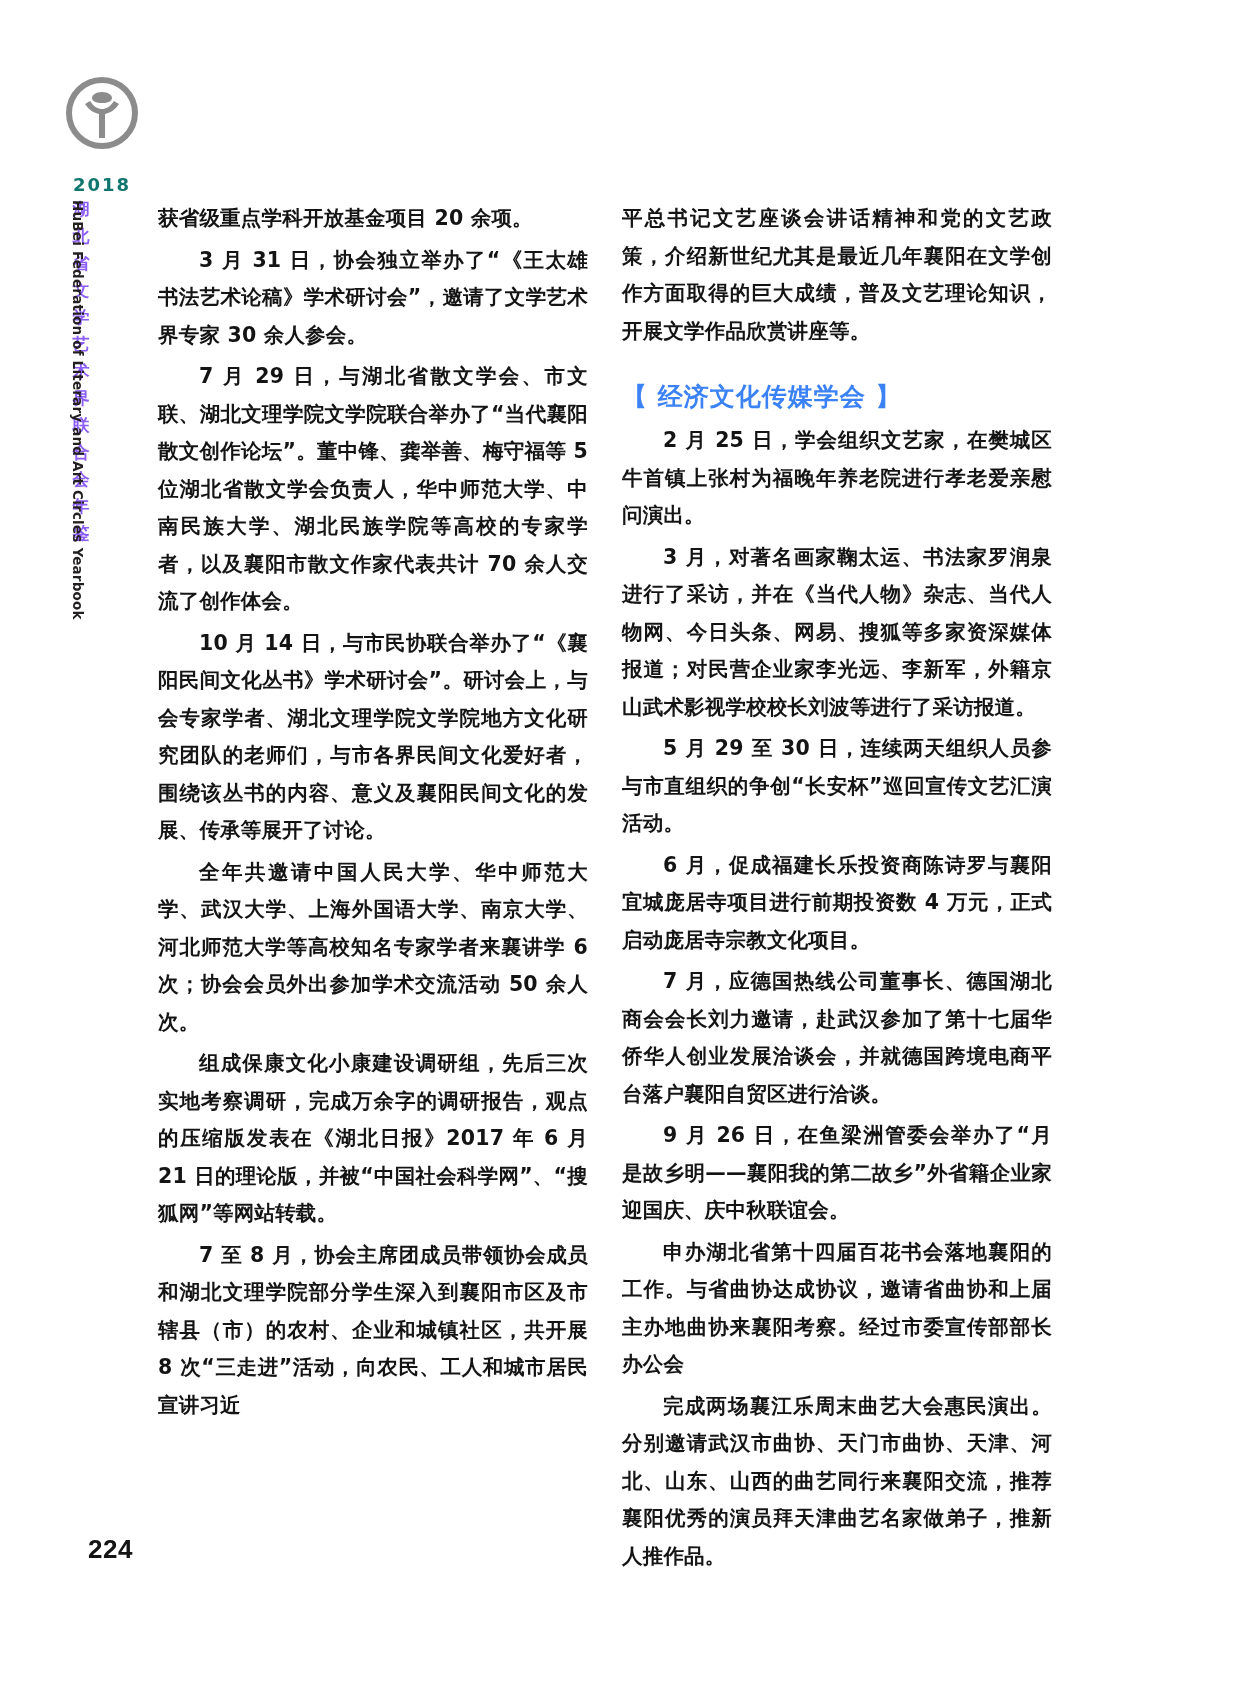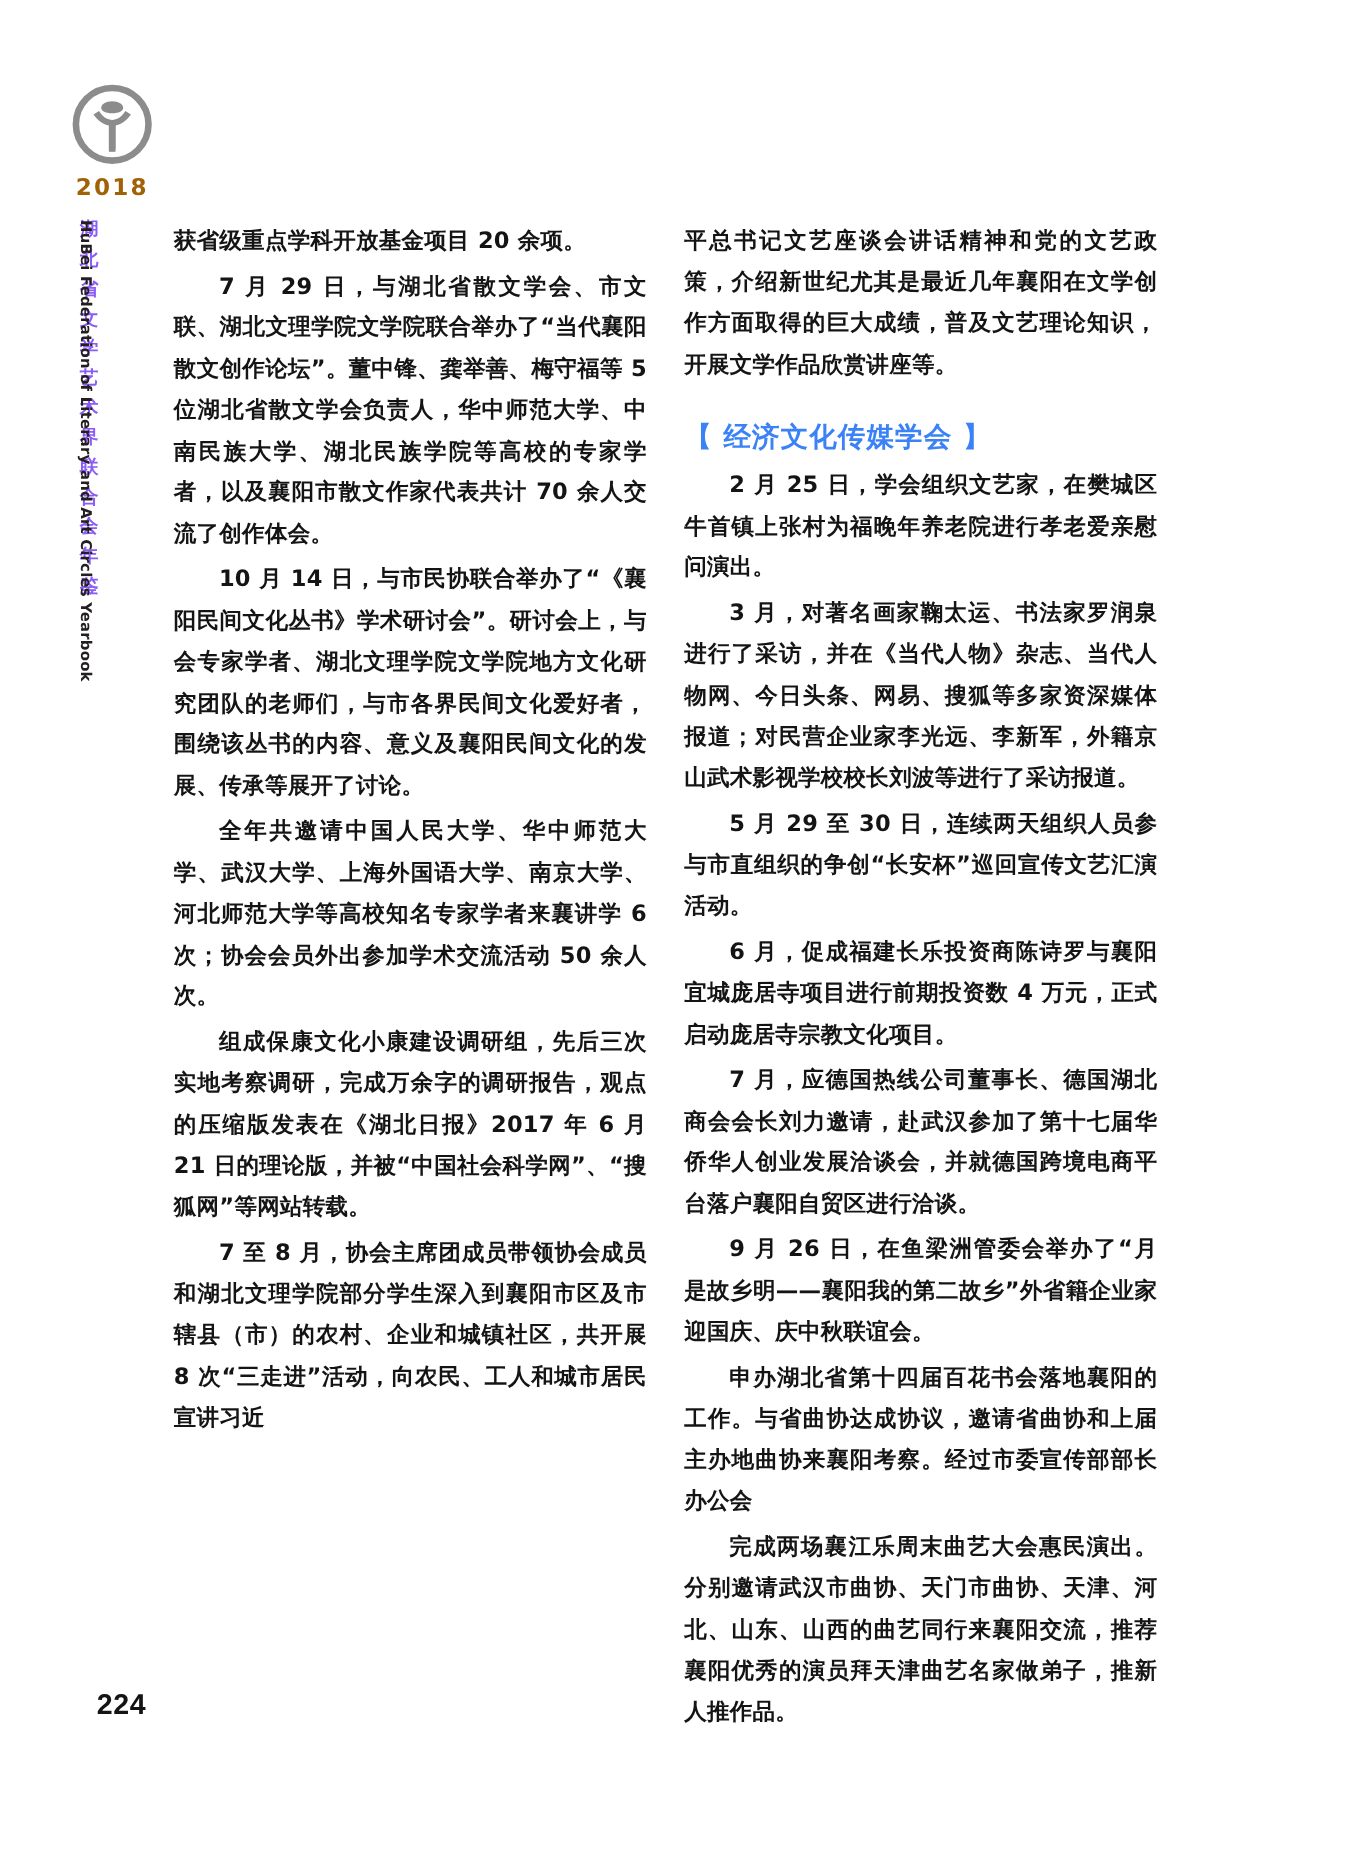--- a/index.html
+++ b/index.html
@@ -27,26 +27,26 @@
     text-align: center;
   }
   .logo-mark {
     width: 78px;
     height: 78px;
     margin: 0 auto;
     position: relative;
   }
   .logo-mark svg { display: block; }
   .logo-year {
-    margin-top: 6px;
+    margin-top: 22px;
     font-family: "DejaVu Sans", "Liberation Sans", sans-serif;
     font-weight: 700;
-    font-size: 21px;
+    font-size: 18px;
     letter-spacing: 2px;
-    color: #a16207;
+    color: #0f766e;
   }
 
   
   .sidebar {
     position: absolute;
     left: 62px;
     top: 196px;
     width: 74px;
     height: 560px;
   }
@@ -139,20 +139,21 @@
     <div class="logo-year">2018</div>
   </div>
 
   <div class="sidebar">
     <div class="side-cn">湖北省文学艺术界联合会年鉴</div>
     <div class="side-en">HuBei Federation of Literary and Art Circles Yearbook</div>
   </div>
 
   <div class="col col-left" id="left-col">
       <div class="para">获省级重点学科开放基金项目 20 余项。</div>
+      <div class="para indent">3 月 31 日，协会独立举办了“《王太雄书法艺术论稿》学术研讨会”，邀请了文学艺术界专家 30 余人参会。</div>
       <div class="para indent">7 月 29 日，与湖北省散文学会、市文联、湖北文理学院文学院联合举办了“当代襄阳散文创作论坛”。董中锋、龚举善、梅守福等 5 位湖北省散文学会负责人，华中师范大学、中南民族大学、湖北民族学院等高校的专家学者，以及襄阳市散文作家代表共计 70 余人交流了创作体会。</div>
       <div class="para indent">10 月 14 日，与市民协联合举办了“《襄阳民间文化丛书》学术研讨会”。研讨会上，与会专家学者、湖北文理学院文学院地方文化研究团队的老师们，与市各界民间文化爱好者，围绕该丛书的内容、意义及襄阳民间文化的发展、传承等展开了讨论。</div>
       <div class="para indent">全年共邀请中国人民大学、华中师范大学、武汉大学、上海外国语大学、南京大学、河北师范大学等高校知名专家学者来襄讲学 6 次；协会会员外出参加学术交流活动 50 余人次。</div>
       <div class="para indent">组成保康文化小康建设调研组，先后三次实地考察调研，完成万余字的调研报告，观点的压缩版发表在《湖北日报》2017 年 6 月 21 日的理论版，并被“中国社会科学网”、“搜狐网”等网站转载。</div>
       <div class="para indent">7 至 8 月，协会主席团成员带领协会成员和湖北文理学院部分学生深入到襄阳市区及市辖县（市）的农村、企业和城镇社区，共开展 8 次“三走进”活动，向农民、工人和城市居民宣讲习近</div>
     </div>
 
   <div class="col col-right" id="right-col">
       <div class="para">平总书记文艺座谈会讲话精神和党的文艺政策，介绍新世纪尤其是最近几年襄阳在文学创作方面取得的巨大成绩，普及文艺理论知识，开展文学作品欣赏讲座等。</div>
       <div class="section-head">【 经济文化传媒学会 】</div>

